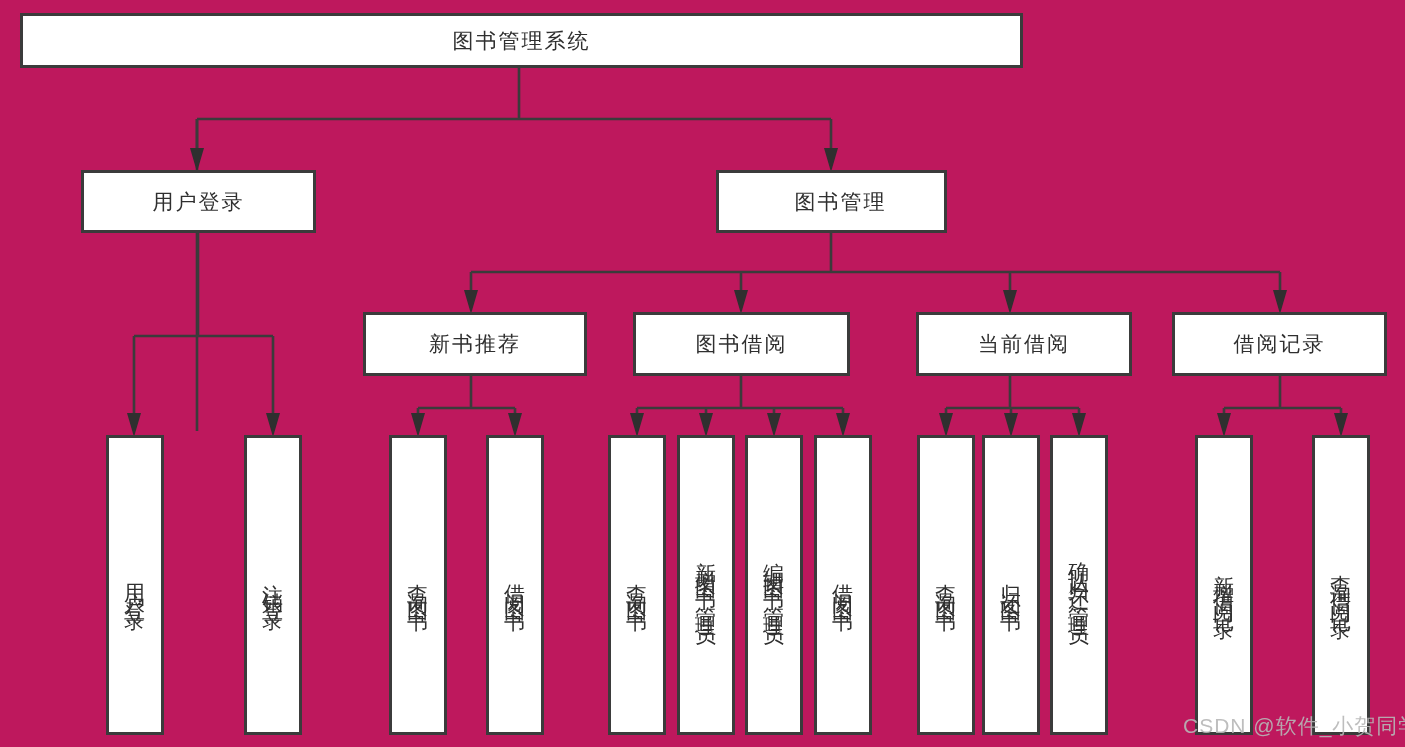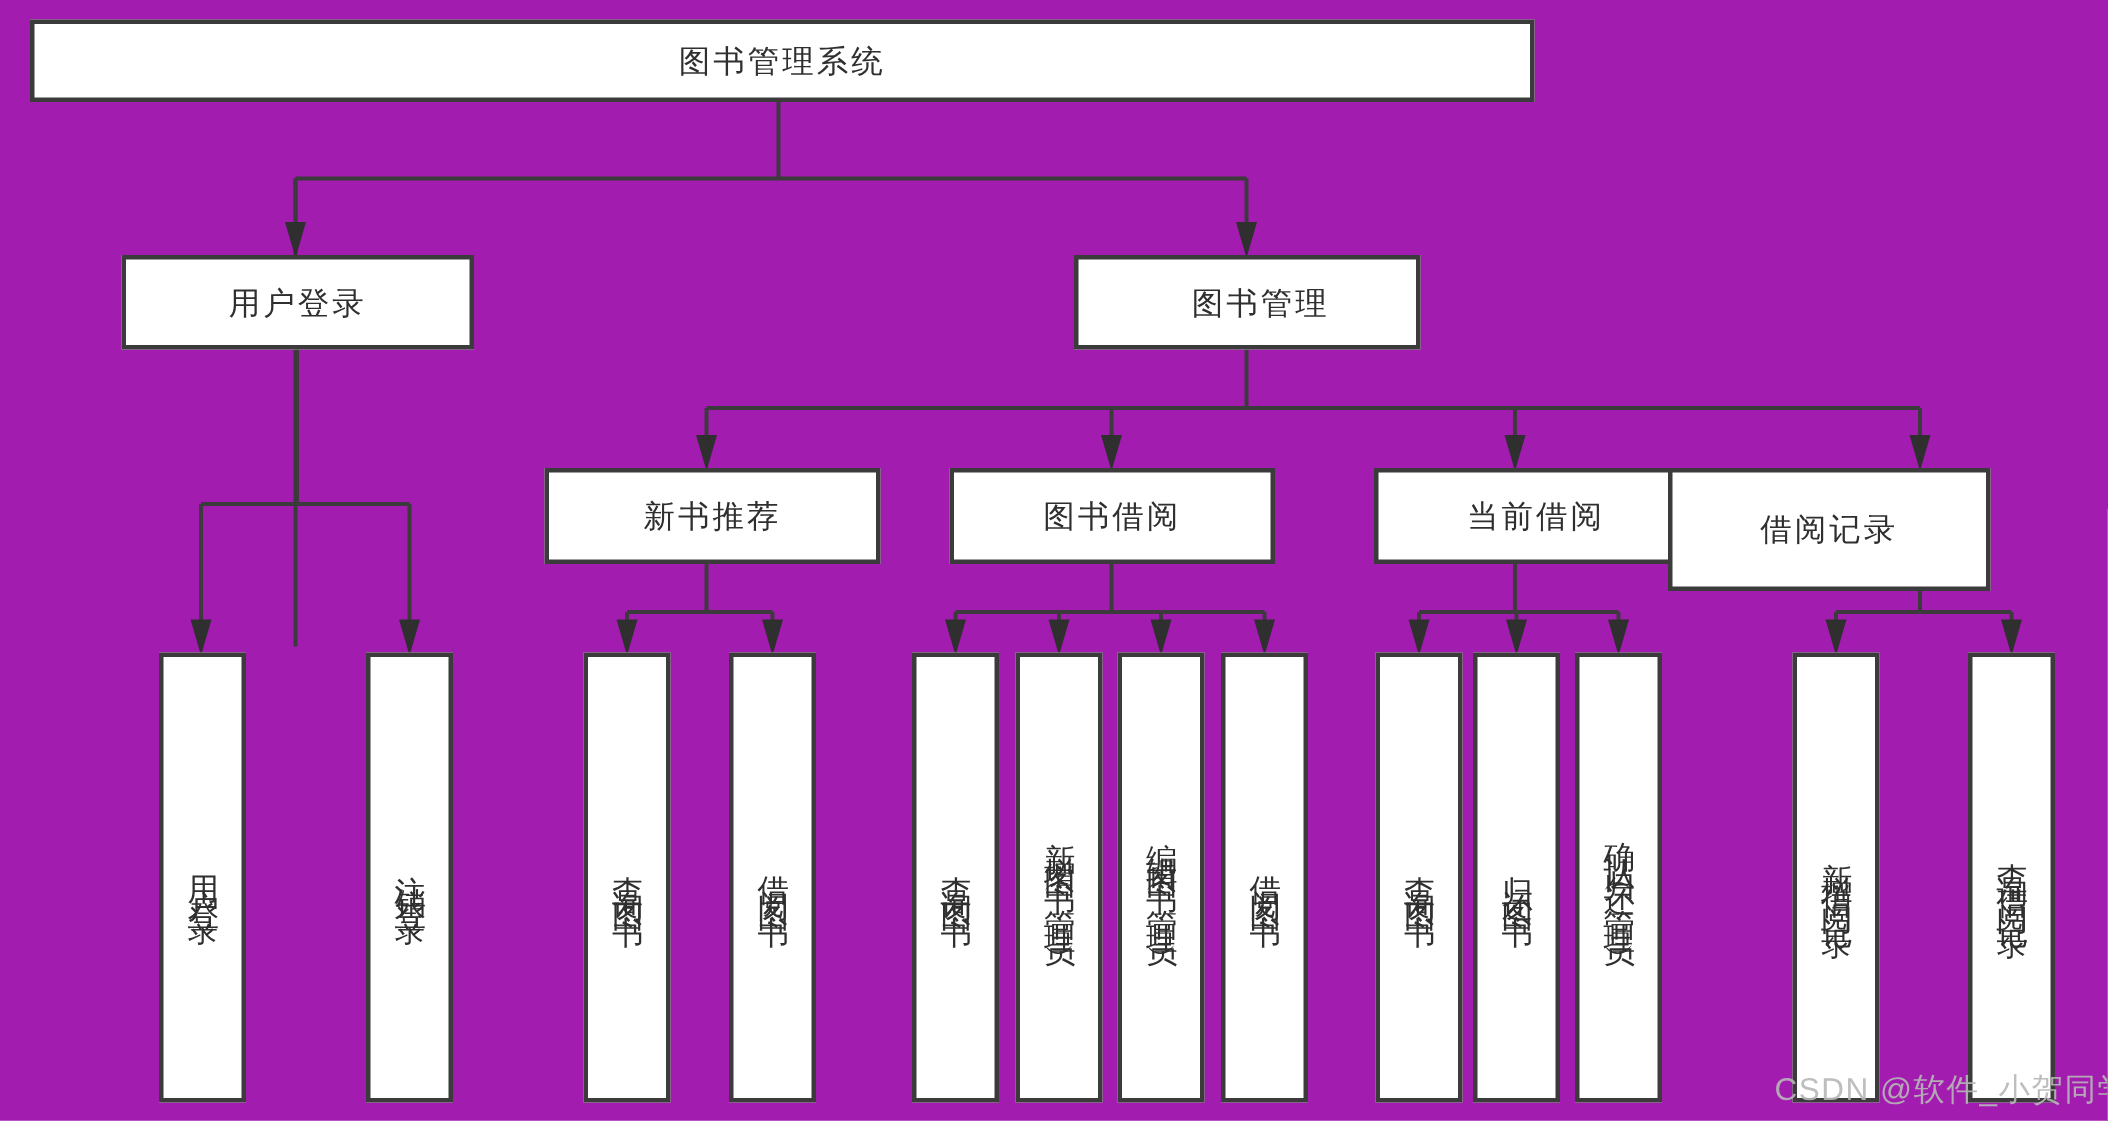--- a/index.html
+++ b/index.html
@@ -4,21 +4,21 @@
 <style>
   html, body { margin: 0; padding: 0; }
   body {
     font-family: "Liberation Sans", "DejaVu Sans", sans-serif;
     background: #ffffff;
   }
   .stage {
     position: relative;
     width: 1405px;
     height: 747px;
-    background: #a21caf;
+    background: #be185d;
     overflow: hidden;
   }
   .connectors {
     position: absolute;
     left: 0; top: 0;
     width: 1405px;
     height: 747px;
   }
   .node {
     position: absolute;
@@ -95,21 +95,21 @@
   </svg>
 
   <div class="node" style="left:20px; top:13px; width:1003px; height:55px;">图书管理系统</div>
 
   <div class="node" style="left:81px; top:170px; width:235px; height:63px;">用户登录</div>
   <div class="node" style="left:716px; top:170px; width:231px; height:63px;padding-left:18px;">图书管理</div>
 
   <div class="node" style="left:363px; top:312px; width:224px; height:64px;">新书推荐</div>
   <div class="node" style="left:633px; top:312px; width:217px; height:64px;">图书借阅</div>
   <div class="node" style="left:902px; top:312px; width:216px; height:64px;margin-left:14px;">当前借阅</div>
-  <div class="node" style="left:1112px; top:312px; width:215px; height:82px;">借阅记录</div>
+  <div class="node" style="left:1172px; top:312px; width:215px; height:64px;">借阅记录</div>
 
   <div class="node leaf" style="left:106px; top:435px; width:58px; height:300px;">用户登录</div>
   <div class="node leaf" style="left:244px; top:435px; width:58px; height:300px;">注销登录</div>
 
   <div class="node leaf" style="left:389px; top:435px; width:58px; height:300px;">查询图书</div>
   <div class="node leaf" style="left:486px; top:435px; width:58px; height:300px;">借阅图书</div>
 
   <div class="node leaf" style="left:608px; top:435px; width:58px; height:300px;">查询图书</div>
   <div class="node leaf" style="left:677px; top:435px; width:58px; height:300px;">新增图书（管理员）</div>
   <div class="node leaf" style="left:745px; top:435px; width:58px; height:300px;">编辑图书（管理员）</div>

